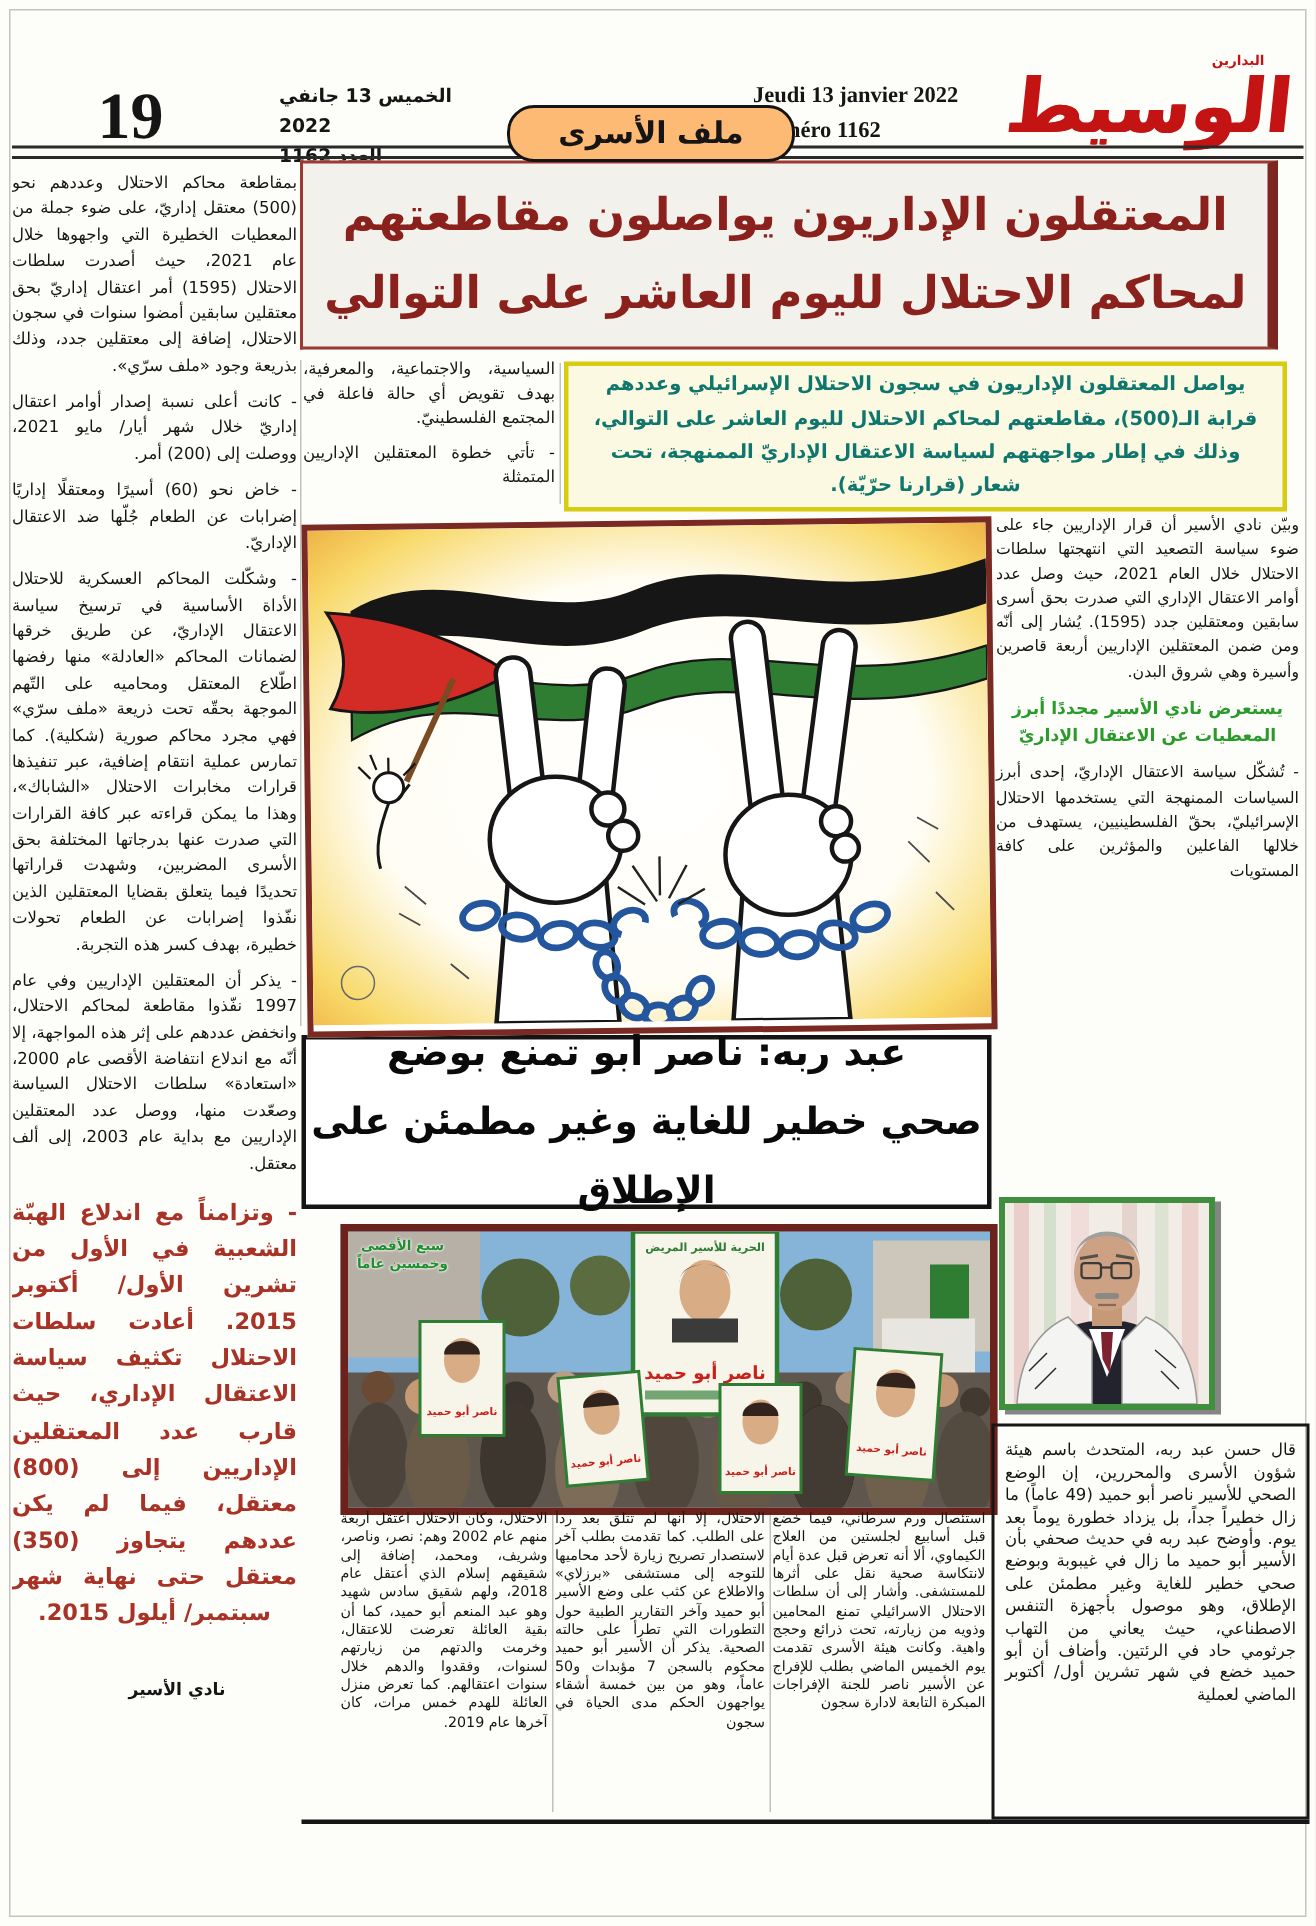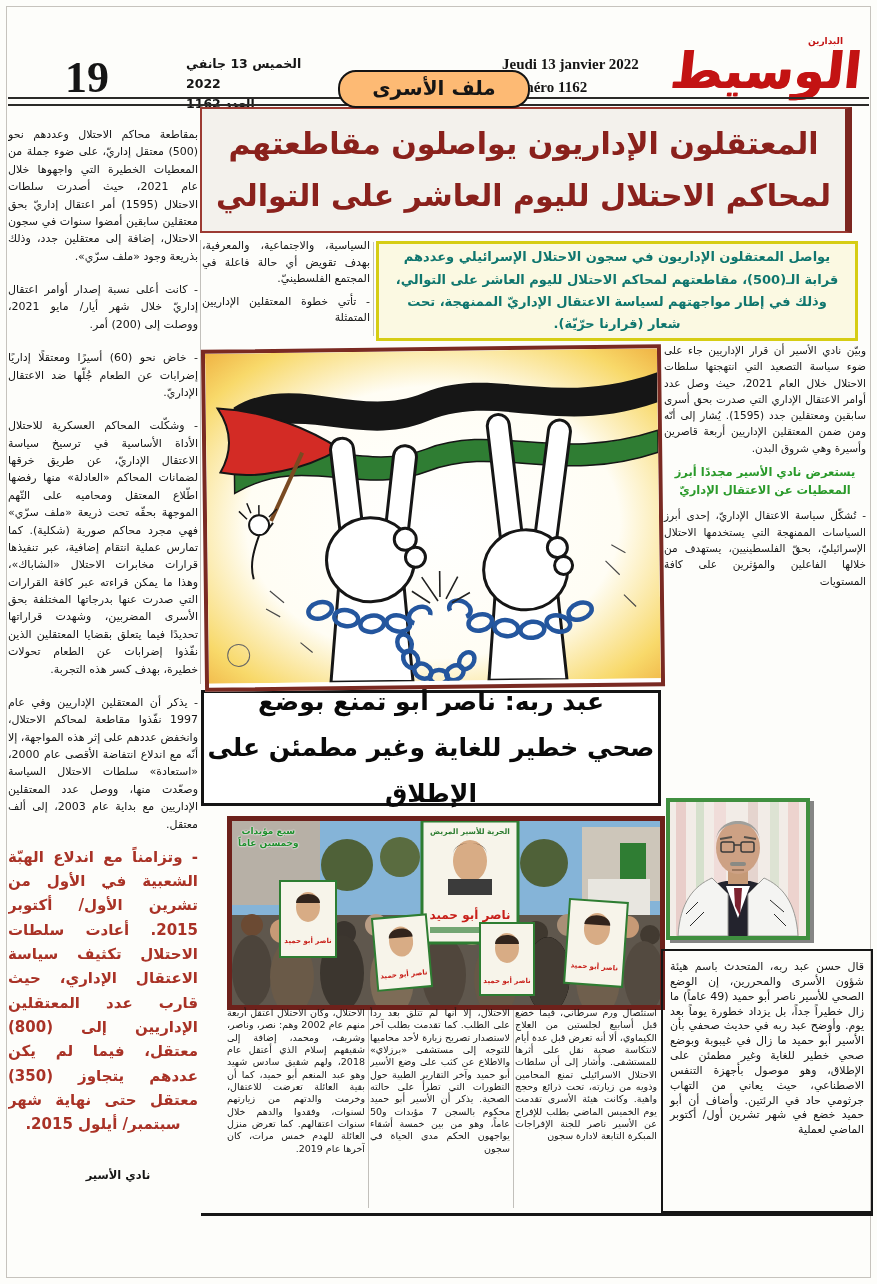--- a/index.html
+++ b/index.html
@@ -38,21 +38,21 @@
   .leadbox {
     position:absolute; left:376px; top:241px; width:482px; height:100px; box-sizing:border-box;
     background:#fbf9e2; border:3px solid #d6cd13;
     color:#0f766e; font-weight:bold; font-size:13px; line-height:1.72; text-align:center; direction:rtl;
     display:flex; align-items:center; justify-content:center; padding:2px 10px;
   }
   .colmid { position:absolute; left:202px; top:238px; width:168px; direction:rtl; font-size:11px; line-height:1.5; text-align:justify; }
   .colmid p { margin:0 0 6px; }
 
   .colleft { position:absolute; left:8px; top:110px; width:190px; height:1168px; direction:rtl; font-size:11px; line-height:1.58; text-align:justify; overflow:hidden; }
-  .colleft p { margin:16px 0 7px; }
+  .colleft p { margin:3px 0 7px; }
   .colleft .highlight { color:#a93226; font-weight:bold; font-size:15px; line-height:1.62; text-align:justify; text-align-last:center; margin-top:12px; }
   .colleft .byline { font-weight:bold; font-size:11.5px; margin-top:30px; text-align:right; padding-left:30px; text-align-last:center; }
 
   .cartoon {
     position:absolute; left:203px; top:347px; width:452px; height:334px; z-index:3;
     border:4px solid #7a2a22; background:#fff; transform:rotate(-0.7deg); overflow:hidden;
   }
   .cartoon svg { display:block; }
 
   .colright { position:absolute; left:664px; top:342px; width:202px; direction:rtl; font-size:10.5px; line-height:1.55; text-align:justify; }
@@ -292,21 +292,21 @@
         <text x="27" y="60" font-size="7" font-weight="bold" fill="#c8201a" text-anchor="middle">ناصر أبو حميد</text>
       </g>
       <g transform="translate(338,78) rotate(4)">
         <rect width="58" height="84" fill="#f7f4ea" stroke="#2e7d32" stroke-width="2"></rect>
         <ellipse cx="29" cy="28" rx="13" ry="16" fill="#d8ac85"></ellipse>
         <path d="M16,24 C16,11 42,11 42,24 Z" fill="#32241c"></path>
         <text x="29" y="68" font-size="7" font-weight="bold" fill="#c8201a" text-anchor="middle">ناصر أبو حميد</text>
       </g>
     </svg>
     <div class="crowd-caption">
-      <div>سبع مؤبدات</div>
+      <div>سبع الأقصى</div>
       <div>وخمسين عاماً</div>
     </div>
   </div>
 
   <div class="photo-portrait">
     <svg viewBox="0 0 136 134" width="136" height="134">
       <rect width="136" height="134" fill="#f2ece7"></rect>
       <g opacity="0.8">
         <rect x="6" y="0" width="10" height="134" fill="#e8c7c4"></rect>
         <rect x="26" y="0" width="8" height="134" fill="#cfdec6"></rect>

